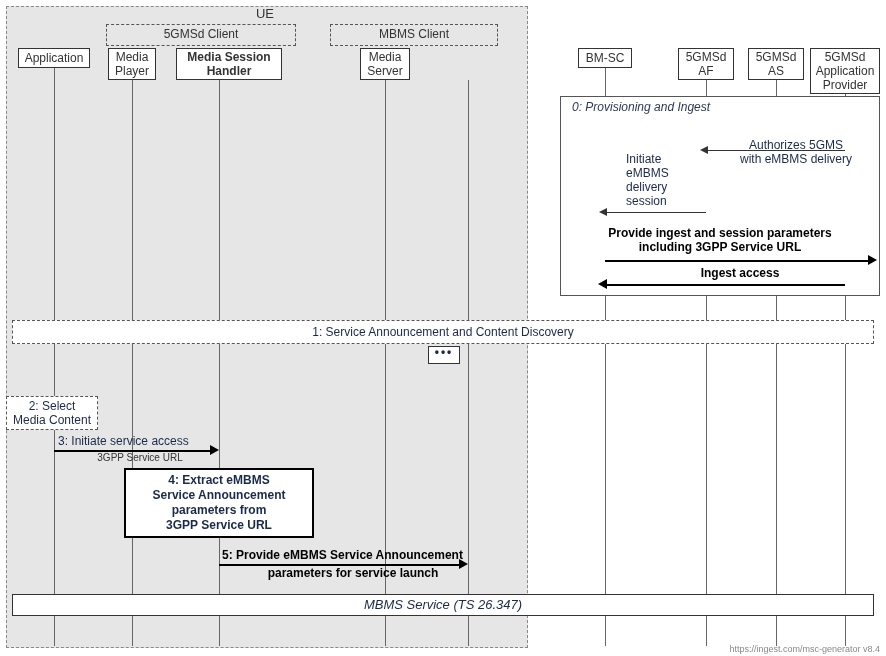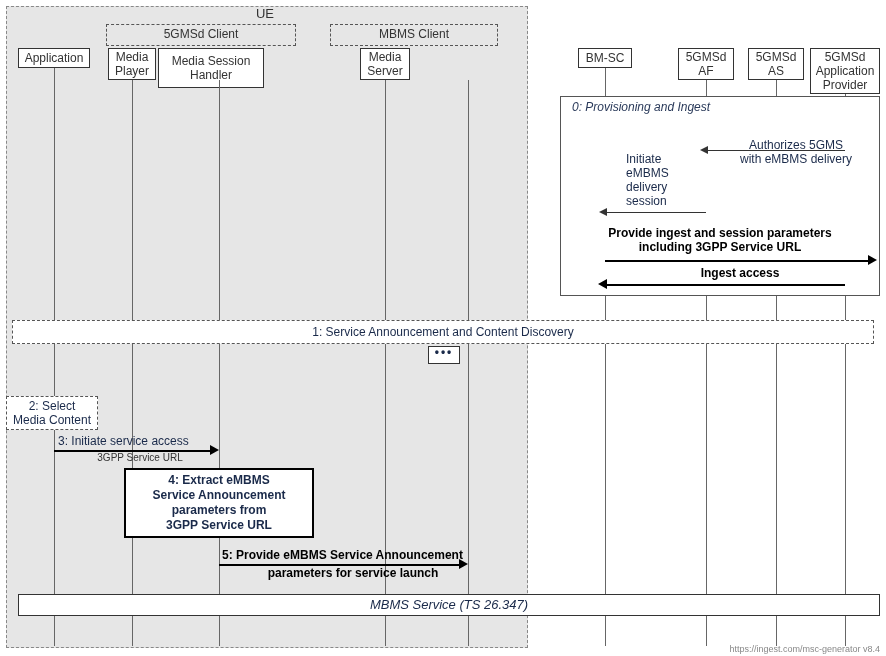--- a/index.html
+++ b/index.html
@@ -193,21 +193,21 @@
     <span>MBMS Client</span>
   </div>
 
   <div class="lifeline-box" style="left:18px; top:48px; width:72px; height:20px;">
     <span>Application</span>
   </div>
   <div class="lifeline-box" style="left:108px; top:48px; width:48px; height:32px; white-space:pre-line;">
     <span>Media
 Player</span>
   </div>
-  <div class="lifeline-box" style="left:158px; top:48px; width:106px; height:40px; white-space:pre-line;">
+  <div class="lifeline-box" style="left:176px; top:48px; width:106px; height:32px; white-space:pre-line;font-weight:bold;">
     <span>Media Session
 Handler</span>
   </div>
   <div class="lifeline-box" style="left:360px; top:48px; width:50px; height:32px; white-space:pre-line;">
     <span>Media
 Server</span>
   </div>
   <div class="lifeline-box" style="left:578px; top:48px; width:54px; height:20px;text-align:center;">
     <span>BM-SC</span>
   </div>
@@ -279,18 +279,18 @@
 Service Announcement
 parameters from
 3GPP Service URL</span>
   </div>
 
   <div class="msg-label bold-text" style="left:222px; top:548px; width:260px; text-align:left;">5: Provide eMBMS Service Announcement</div>
   <div class="msg-line bold" style="left:219px; top:564px; width:244px;"></div>
   <div class="arrow-r" style="left:459px; top:559px;"></div>
   <div class="msg-label bold-text" style="left:240px; top:566px; width:226px;">parameters for service launch</div>
 
-  <div class="mbms-box" style="left:12px; top:594px; width:862px; height:22px;margin-left:6px;">
+  <div class="mbms-box" style="left:12px; top:594px; width:862px; height:22px;">
     <span>MBMS Service (TS 26.347)</span>
   </div>
 
   <div class="footer">https://ingest.com/msc-generator v8.4</div>
 </div>
 
 </body></html>

